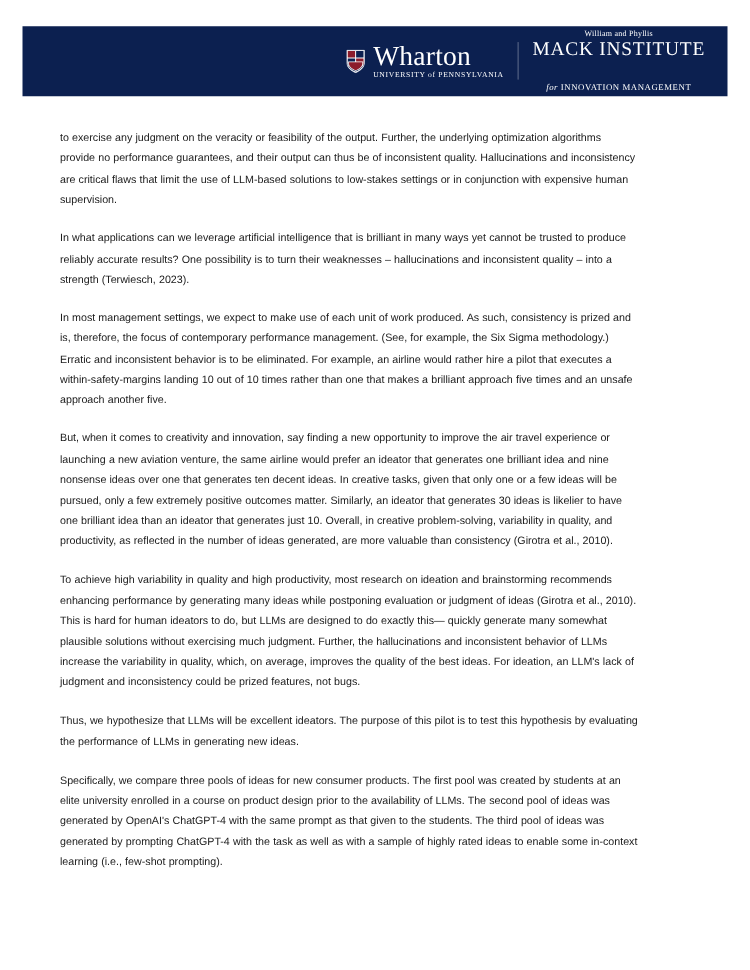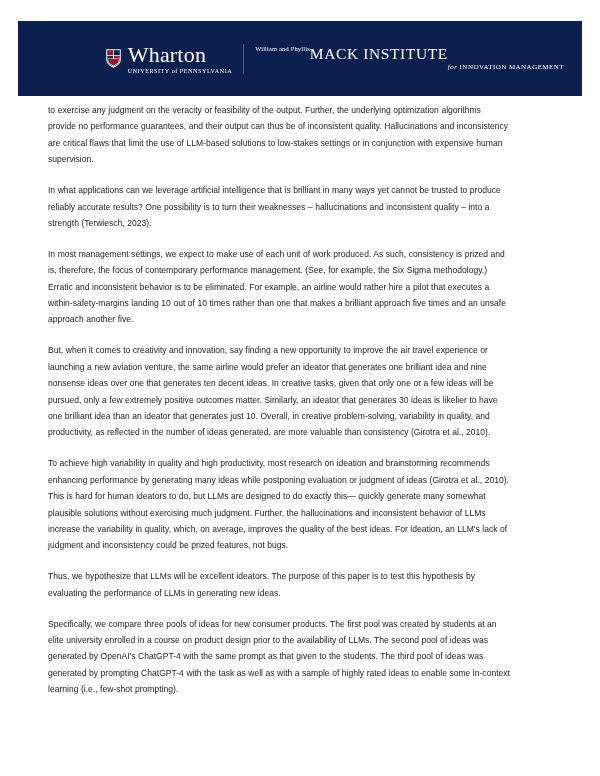--- a/index.html
+++ b/index.html
@@ -21,21 +21,21 @@
     height: 776px;
     background: #ffffff;
   }
 
   
   .header-banner {
     position: absolute;
     left: 18px;
     top: 21px;
     width: 564px;
-    height: 75px;
+    height: 56px;
     background: #0c2050;
     box-sizing: border-box;
   }
 
   .logo-lockup {
     position: absolute;
     right: 18px;
     top: 50%;
     transform: translateY(-50%);
     display: flex;
@@ -78,22 +78,22 @@
   .divider-rule {
     width: 1px;
     height: 30px;
     background: rgba(255,255,255,0.28);
     margin: 0 4px;
     flex: 0 0 auto;
   }
 
   .mack-block {
     display: flex;
-    flex-direction: row;
-    align-items: flex-start;
+    flex-direction: column;
+    align-items: center;
     line-height: 1;
   }
 
   .mack-eyebrow {
     font-family: "Liberation Serif", serif;
     font-size: 6.4px;
     color: #ffffff;
     letter-spacing: 0.2px;
     white-space: nowrap;
     margin-bottom: 1px;
@@ -178,17 +178,17 @@
 
     </div>
   </div>
 
   <div class="body-content" id="body-content">
       <p class="para"><span>to exercise any judgment on the veracity or feasibility of the output. Further, the underlying optimization algorithms provide no performance guarantees, and their output can thus be of inconsistent quality. Hallucinations and inconsistency are critical flaws that limit the use of LLM-based solutions to low-stakes settings or in conjunction with expensive human supervision.</span></p>
       <p class="para"><span>In what applications can we leverage artificial intelligence that is brilliant in many ways yet cannot be trusted to produce reliably accurate results? One possibility is to turn their weaknesses – hallucinations and inconsistent quality – into a strength (Terwiesch, 2023).</span></p>
       <p class="para"><span>In most management settings, we expect to make use of each unit of work produced. As such, consistency is prized and is, therefore, the focus of contemporary performance management. (See, for example, the </span><span class="ital">Six Sigma</span><span> methodology.) Erratic and inconsistent behavior is to be eliminated. For example, an airline would rather hire a pilot that executes a within-safety-margins landing 10 out of 10 times rather than one that makes a brilliant approach five times and an unsafe approach another five.</span></p>
       <p class="para"><span>But, when it comes to creativity and innovation, say finding a new opportunity to improve the air travel experience or launching a new aviation venture, the same airline would prefer an ideator that generates one brilliant idea and nine nonsense ideas over one that generates ten decent ideas. In creative tasks, given that only one or a few ideas will be pursued, only a few extremely positive outcomes matter. Similarly, an ideator that generates 30 ideas is likelier to have one brilliant idea than an ideator that generates just 10. Overall, in creative problem-solving, variability in quality, and productivity, as reflected in the number of ideas generated, are more valuable than consistency (Girotra et al., 2010).</span></p>
       <p class="para"><span>To achieve high variability in quality and high productivity, most research on ideation and brainstorming recommends enhancing performance by generating many ideas while postponing evaluation or judgment of ideas (Girotra et al., 2010). This is hard for human ideators to do, but LLMs are designed to do exactly this— quickly generate many somewhat plausible solutions without exercising much judgment. Further, the hallucinations and inconsistent behavior of LLMs increase the variability in quality, which, on average, improves the quality of the best ideas. For ideation, an LLM's lack of judgment and inconsistency could be prized features, not bugs.</span></p>
-      <p class="para"><span>Thus, we hypothesize that LLMs will be excellent ideators. The purpose of this paper is to test this hypothesis by evaluating the performance of LLMs in generating new ideas.</span></p>
+      <p class="para"><span>Thus, we hypothesize that LLMs will be excellent ideators. The purpose of this pilot is to test this hypothesis by evaluating the performance of LLMs in generating new ideas.</span></p>
       <p class="para"><span>Specifically, we compare three pools of ideas for new consumer products. The first pool was created by students at an elite university enrolled in a course on product design prior to the availability of LLMs. The second pool of ideas was generated by OpenAI's ChatGPT-4 with the same prompt as that given to the students. The third pool of ideas was generated by prompting ChatGPT-4 with the task as well as with a sample of highly rated ideas to enable some in-context learning (i.e., </span><span class="ital">few-shot prompting</span><span>).</span></p>
     </div>
 
 </div>
 
 </body></html>

